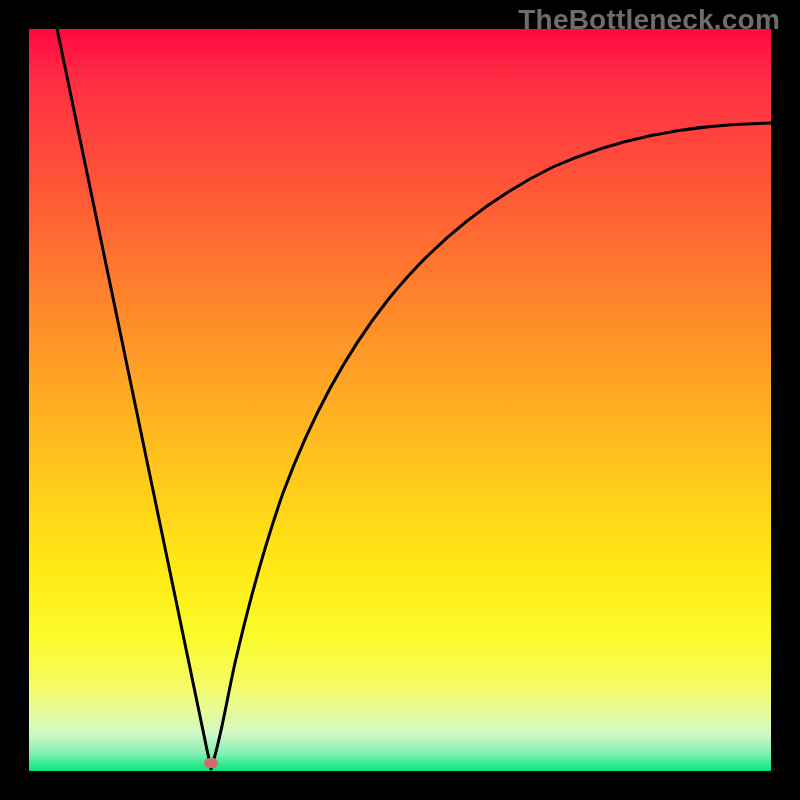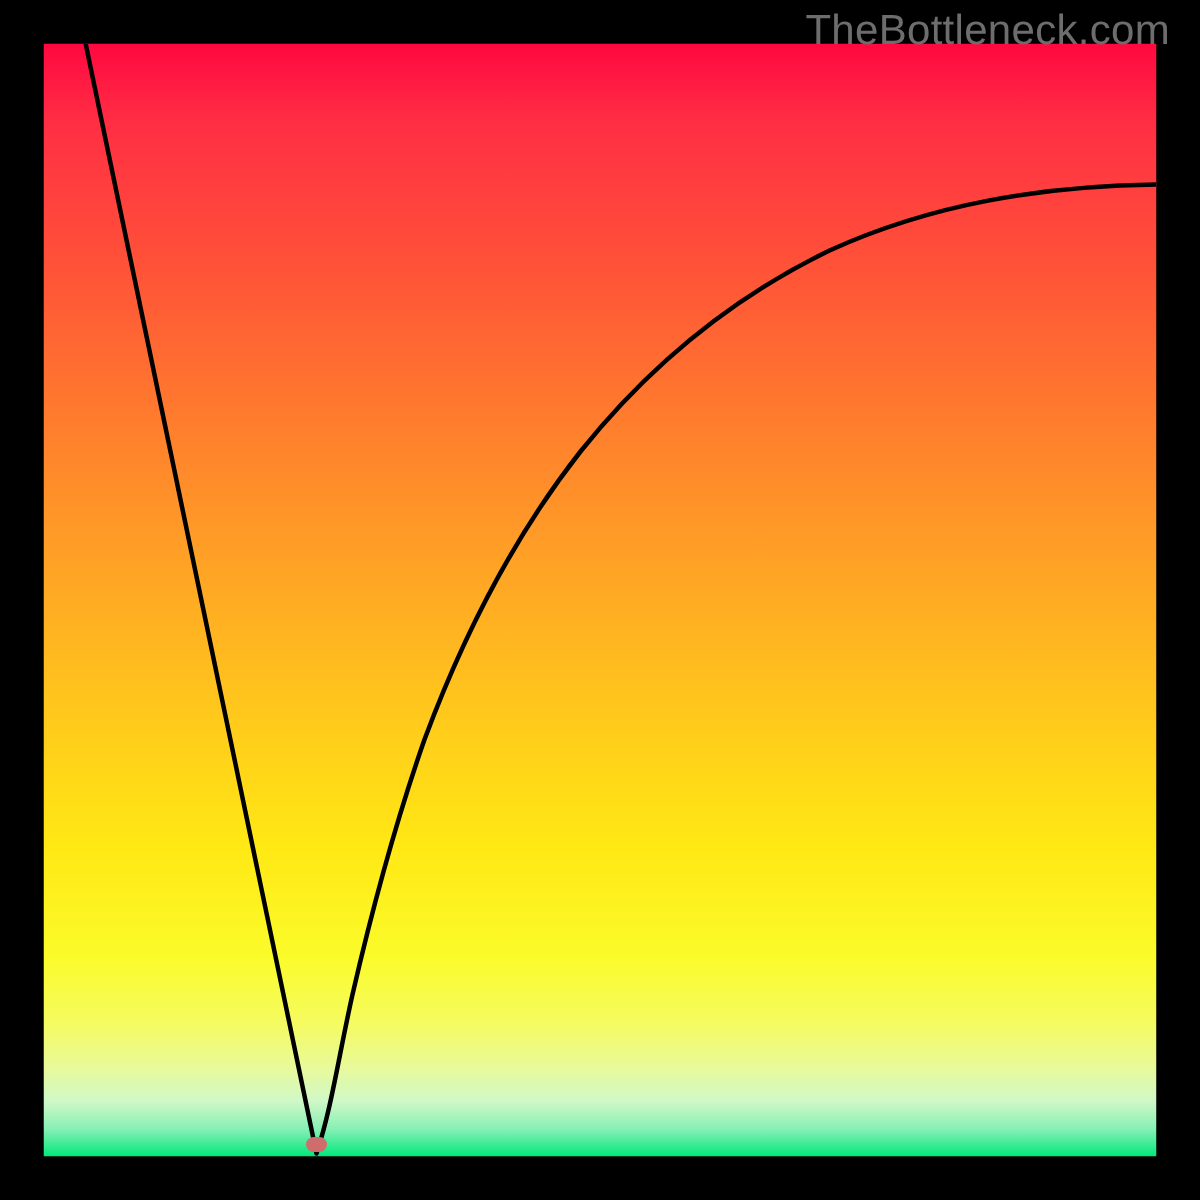--- a/index.html
+++ b/index.html
@@ -47,21 +47,21 @@
       #88f0b6 97.5%,
       #00e87a 100%
     );
   }
   .watermark {
     position: absolute;
     top: 4px;
     right: 20px;
     color: #6d6d6d;
     font-size: 28px;
-    font-weight: 400;
+    font-weight: 700;
     letter-spacing: 0.2px;
     user-select: none;
   }
   svg.curve {
     position: absolute;
     left: 0;
     top: 0;
     width: 100%;
     height: 100%;
   }

